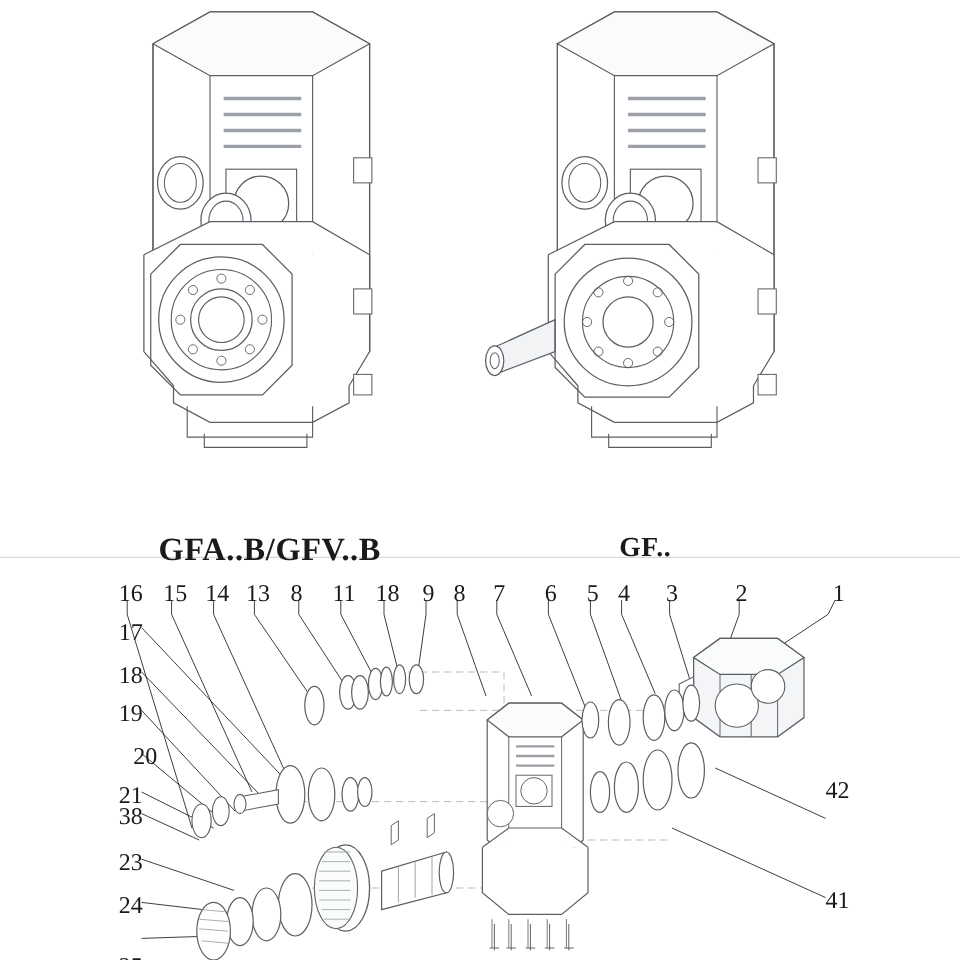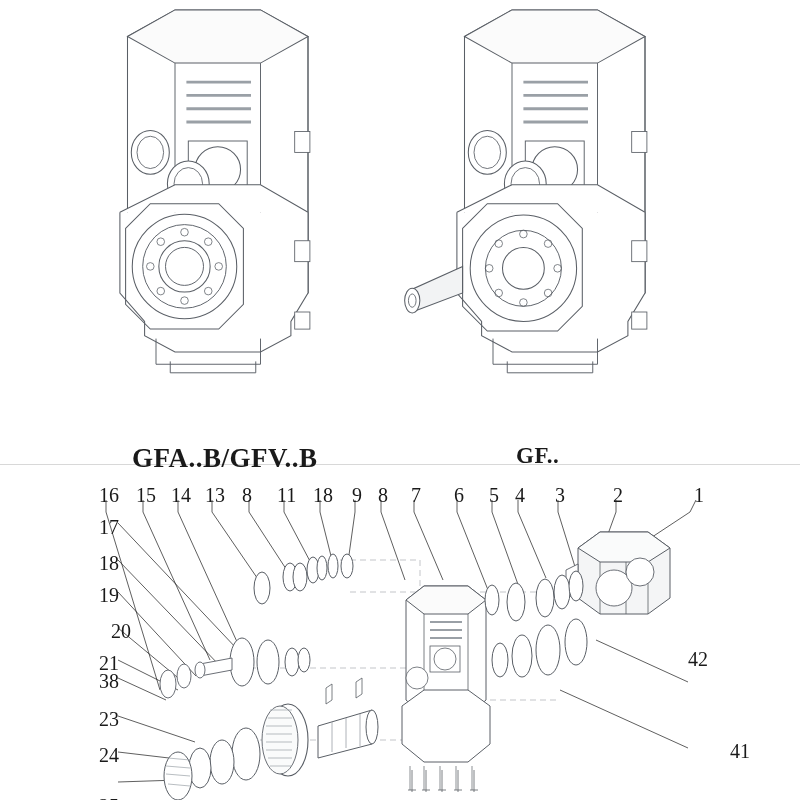--- a/index.html
+++ b/index.html
@@ -310,15 +310,15 @@
   <div class="num" style="left:99px; top:552px;">18</div>
   <div class="num" style="left:99px; top:584px;">19</div>
   <div class="num" style="left:111px; top:620px;">20</div>
   <div class="num" style="left:99px; top:652px;">21</div>
   <div class="num" style="left:99px; top:670px;">38</div>
   <div class="num" style="left:99px; top:708px;">23</div>
   <div class="num" style="left:99px; top:744px;">24</div>
   <div class="num" style="left:99px; top:774px;margin-top:21px;">25</div>
 
   <div class="num" style="left:688px; top:648px;">42</div>
-  <div class="num" style="left:688px; top:740px;margin-left:42px;">41</div>
+  <div class="num" style="left:688px; top:740px;">41</div>
 
 </div>
 
 </body></html>

